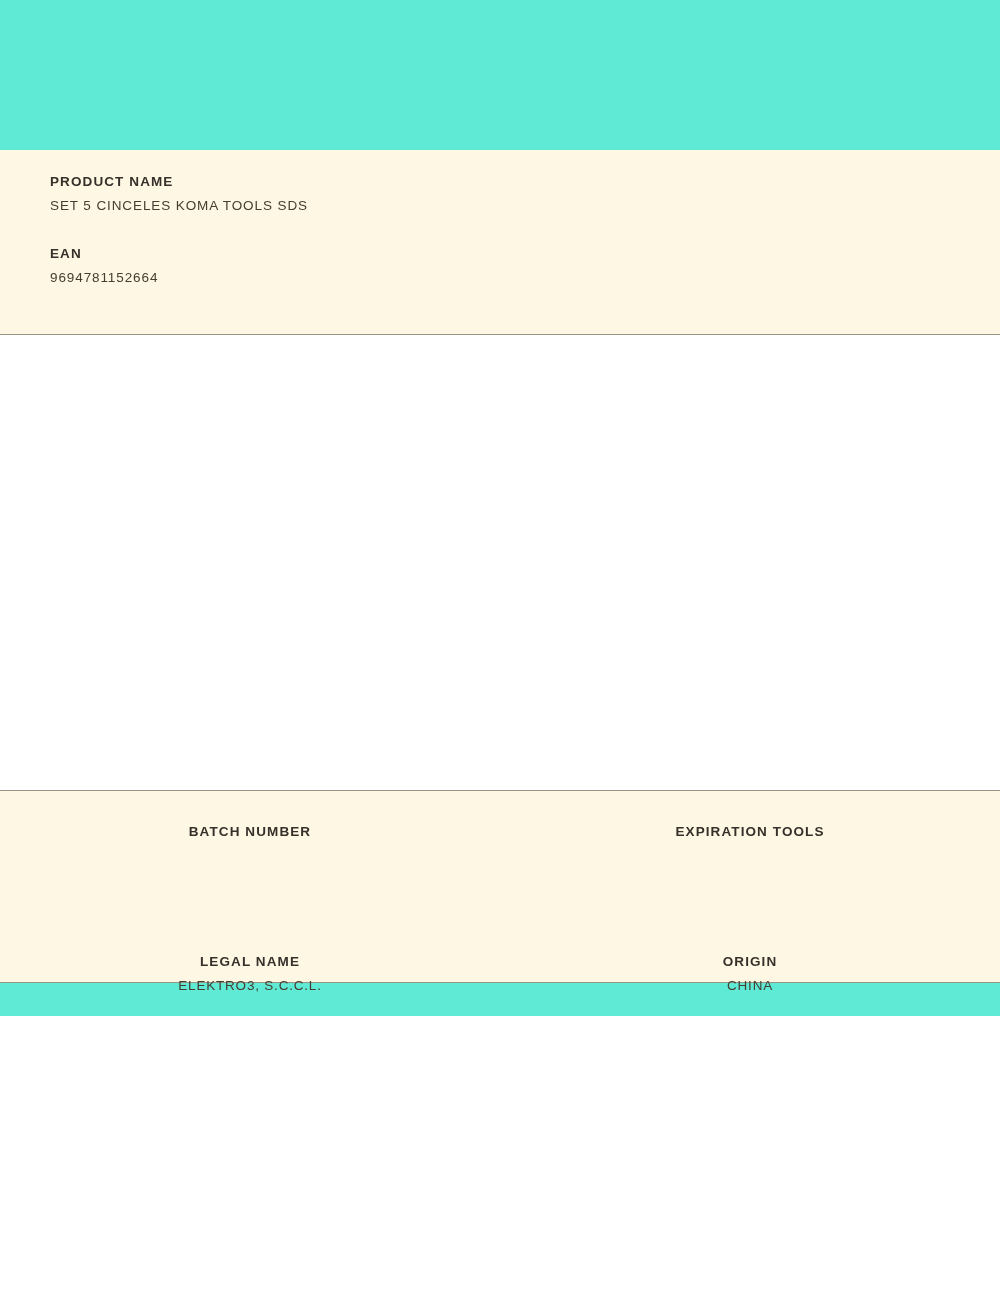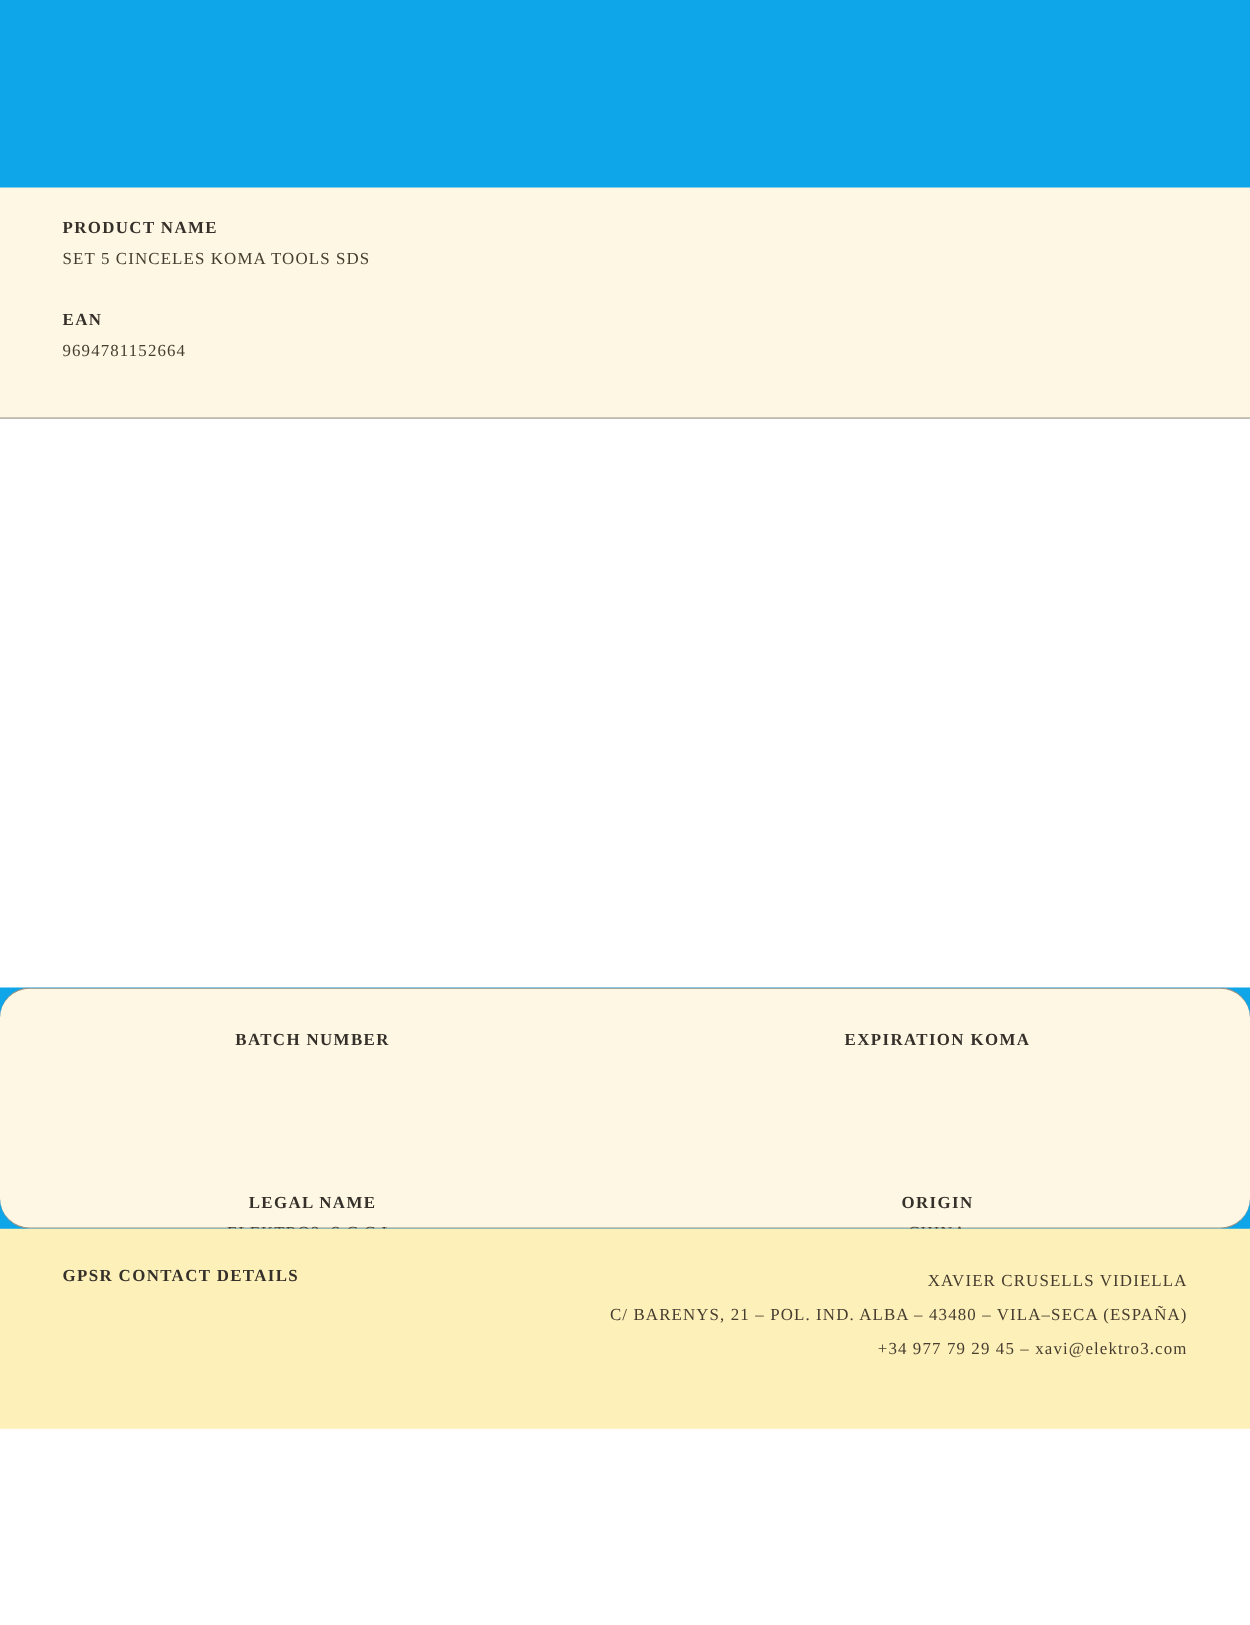--- a/index.html
+++ b/index.html
@@ -13,22 +13,21 @@
     font-family: "Liberation Sans", sans-serif;
     color: #3d3326;
     position: relative;
     overflow: hidden;
   }
 
   .page {
     position: relative;
     width: 1000px;
     height: 1016px;
-    background: #0ea5e9;
-    font-family: Liberation Serif, serif;
+    background: #5eead4;
   }
 
   
   .product-block {
     position: absolute;
     top: 150px;
     left: 0;
     width: 1000px;
     height: 185px;
     background: #fdf7e3;
@@ -69,21 +68,20 @@
   .details-block {
     position: absolute;
     top: 790px;
     left: 0;
     width: 1000px;
     height: 193px;
     background: #fdf7e3;
     border-top: 1px solid #9a9384;
     border-bottom: 1px solid #9a9384;
     box-sizing: border-box;
-    border-radius: 24px;
   }
   .details-grid {
     display: grid;
     grid-template-columns: 1fr 1fr;
     text-align: center;
     padding-top: 33px;
   }
   .details-cell {
     padding: 0 20px;
   }
@@ -159,38 +157,30 @@
 
   <section class="spacer-block"></section>
 
   <section class="details-block">
     <div class="details-grid">
       <div class="details-cell">
         <p class="cell-label">BATCH NUMBER</p>
         <p class="cell-value"></p>
       </div>
       <div class="details-cell">
-        <p class="cell-label">EXPIRATION KOMA</p>
+        <p class="cell-label">EXPIRATION TOOLS</p>
         <p class="cell-value"></p>
       </div>
     </div>
     <div class="details-grid details-row-2">
       <div class="details-cell">
         <p class="cell-label">LEGAL NAME</p>
         <p class="cell-value">ELEKTRO3, S.C.C.L.</p>
       </div>
       <div class="details-cell">
         <p class="cell-label">ORIGIN</p>
         <p class="cell-value">CHINA</p>
       </div>
     </div>
   </section>
 
-  <section class="gpsr-block">
-    <div class="gpsr-label">GPSR CONTACT DETAILS</div>
-    <div class="gpsr-lines">
-      <div>XAVIER CRUSELLS VIDIELLA</div>
-      <div>C/ BARENYS, 21 – POL. IND. ALBA – 43480 – VILA–SECA (ESPAÑA)</div>
-      <div>+34 977 79 29 45 – xavi@elektro3.com</div>
-    </div>
-  </section>
 
 </div>
 
 </body></html>

